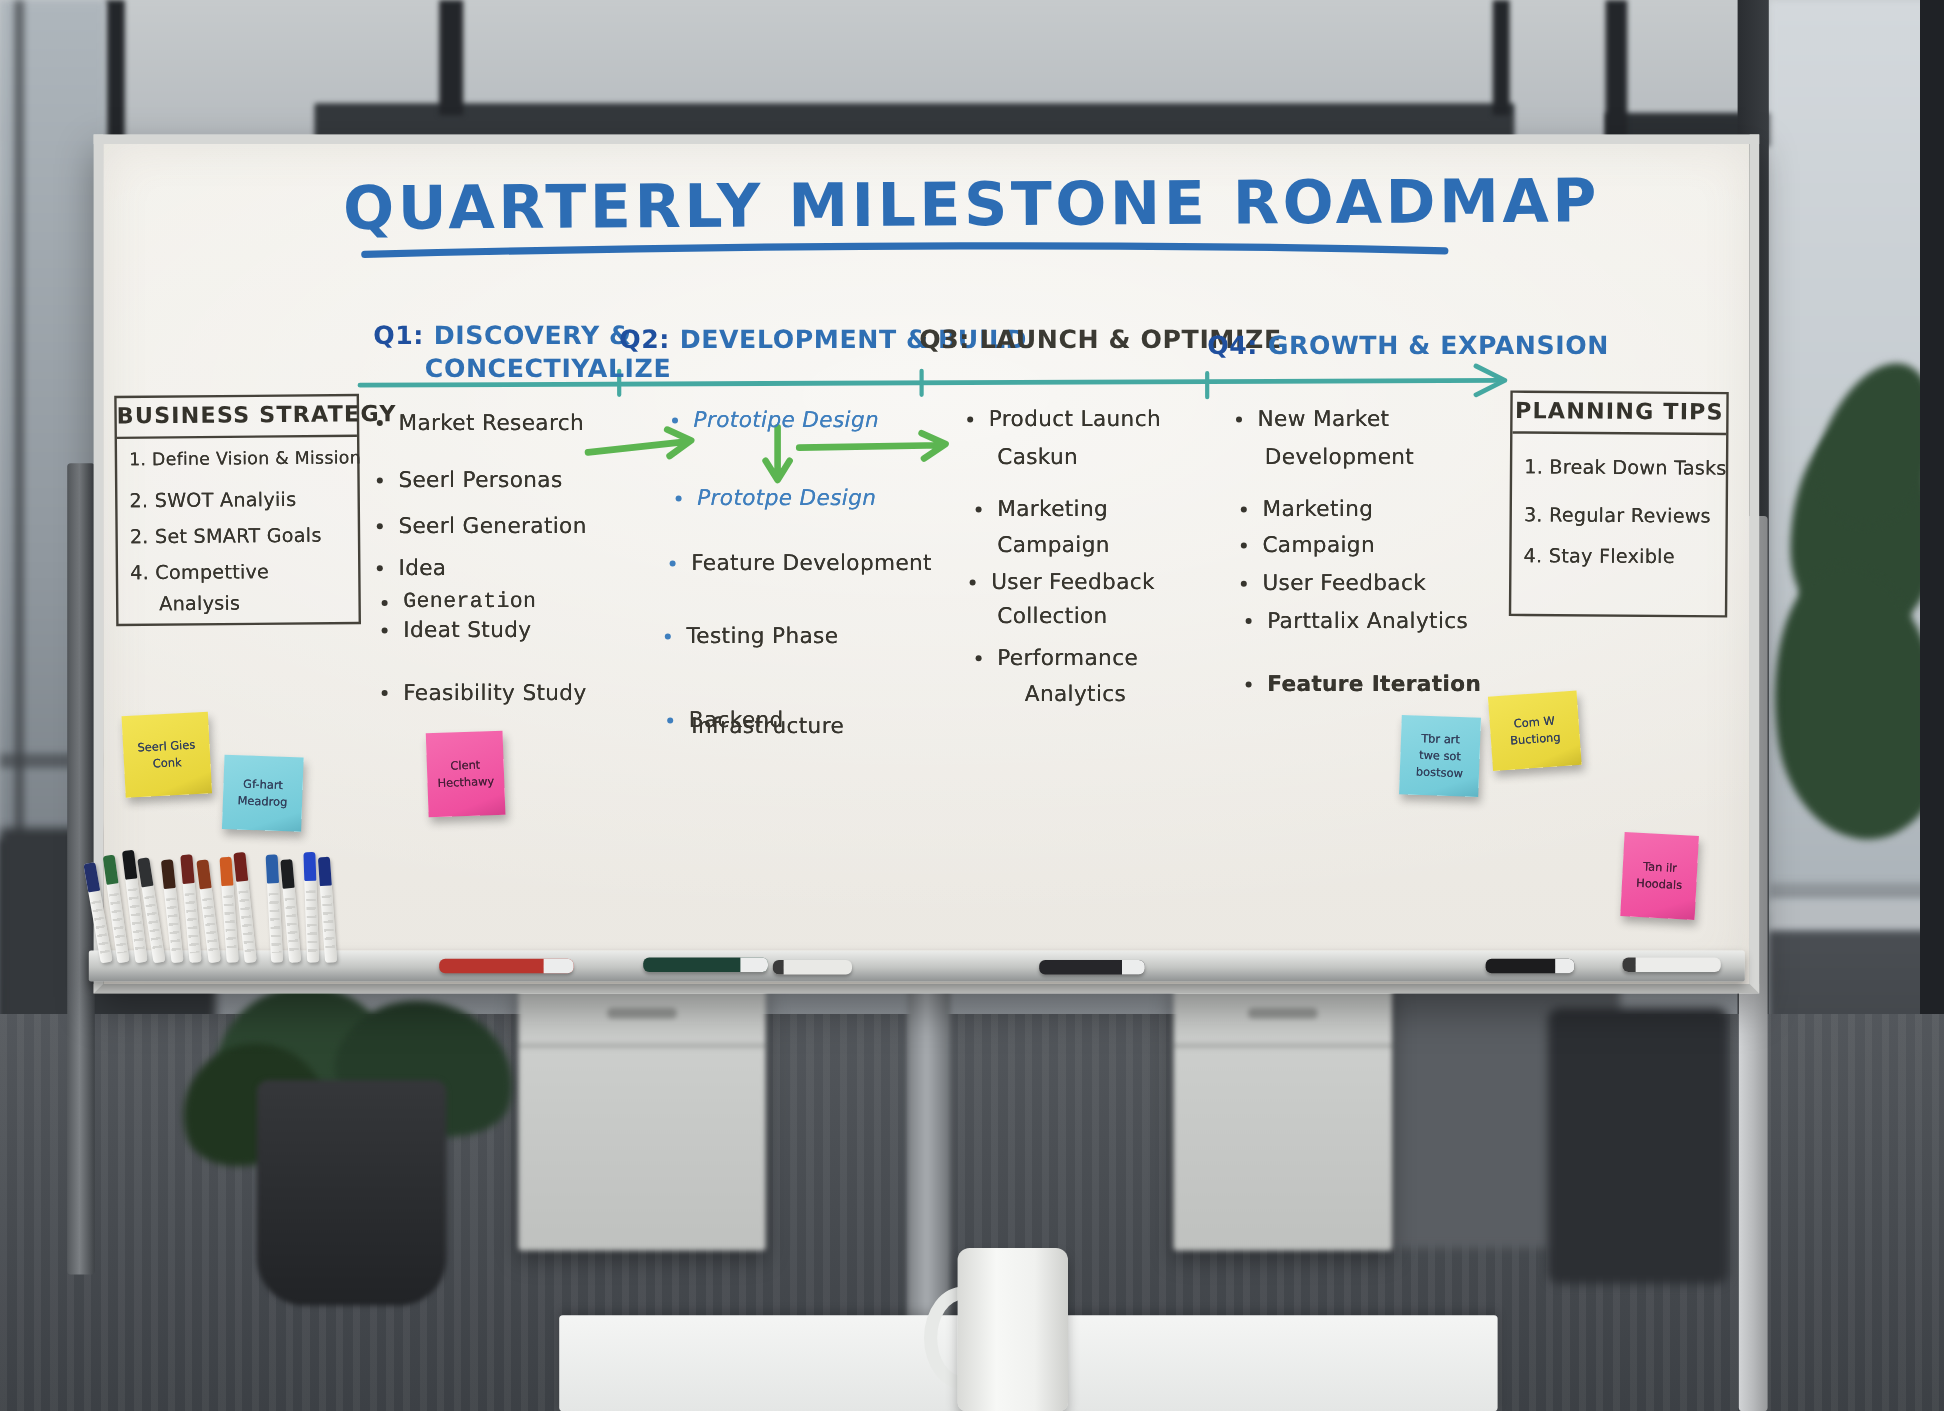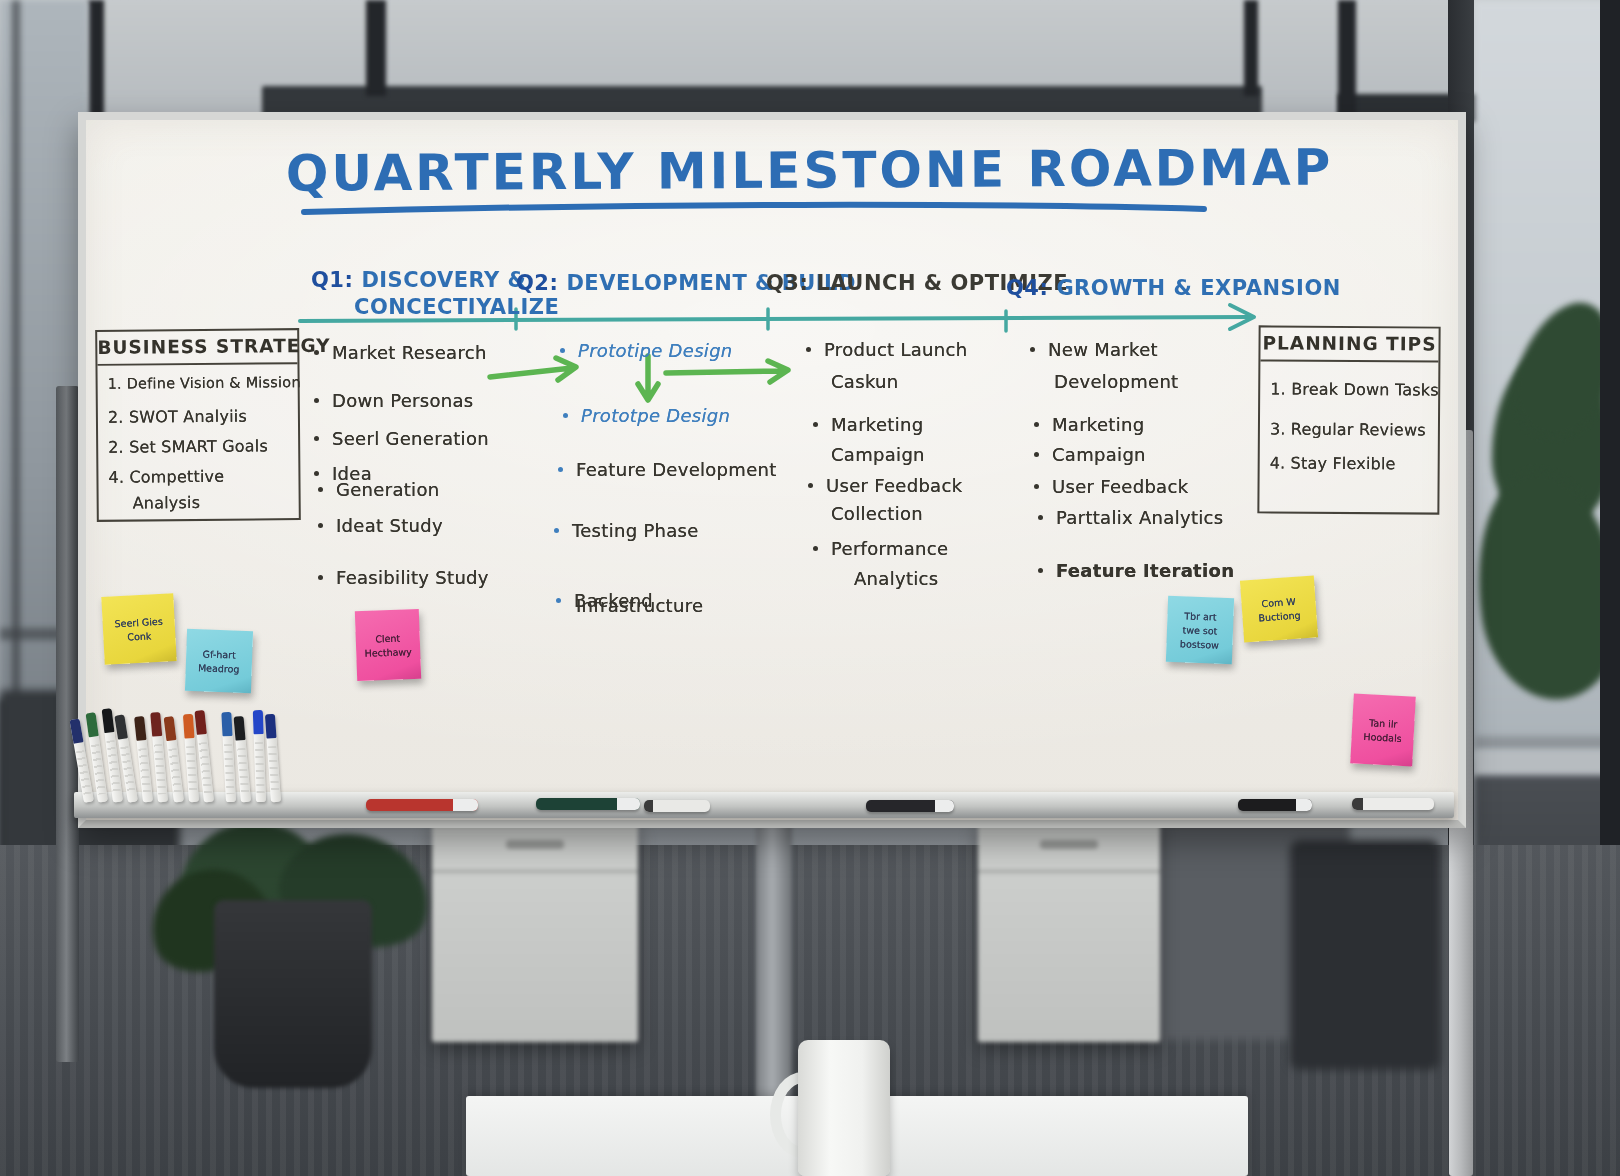--- a/index.html
+++ b/index.html
@@ -158,24 +158,24 @@
       <span class="qlabel">Q2:</span><span>DEVELOPMENT &amp; BUILD</span>
     </div>
     <div class="abs qhead dark" style="left:680px;top:151px;">
       <span class="qlabel" style="color:#3b3a33;">Q3:</span><span>LAUNCH &amp; OPTIMIZE</span>
     </div>
     <div class="abs qhead" style="left:920px;top:156px;">
       <span class="qlabel">Q4:</span><span>GROWTH &amp; EXPANSION</span>
     </div>
 
     <div class="hw b" style="left:246px;top:222px;">Market Research</div>
-    <div class="hw b" style="left:246px;top:270px;">Down Personas</div>
+    <div class="hw b" style="left:246px;top:270px;">Seerl Personas</div>
     <div class="hw b" style="left:246px;top:308px;">Seerl Generation</div>
     <div class="hw b" style="left:246px;top:343px;">Idea</div>
-    <div class="hw b" style="left:250px;top:359px;">Generation</div>
+    <div class="hw b" style="left:250px;top:372px;font-family:Liberation Mono, monospace;">Generation</div>
     <div class="hw b" style="left:250px;top:395px;">Ideat Study</div>
     <div class="hw b" style="left:250px;top:447px;">Feasibility Study</div>
 
     <div class="hw b blue dotblue" style="left:492px;top:220px;">Prototipe Design</div>
     <div class="hw b blue dotblue" style="left:495px;top:285px;">Prototpe Design</div>
     <div class="hw b dotblue" style="left:490px;top:339px;">Feature Development</div>
     <div class="hw b dotblue" style="left:486px;top:400px;">Testing Phase</div>
     <div class="hw b dotblue" style="left:488px;top:470px;">Backend</div>
     <div class="hw" style="left:490px;top:475px;">Infrastructure</div>
 

